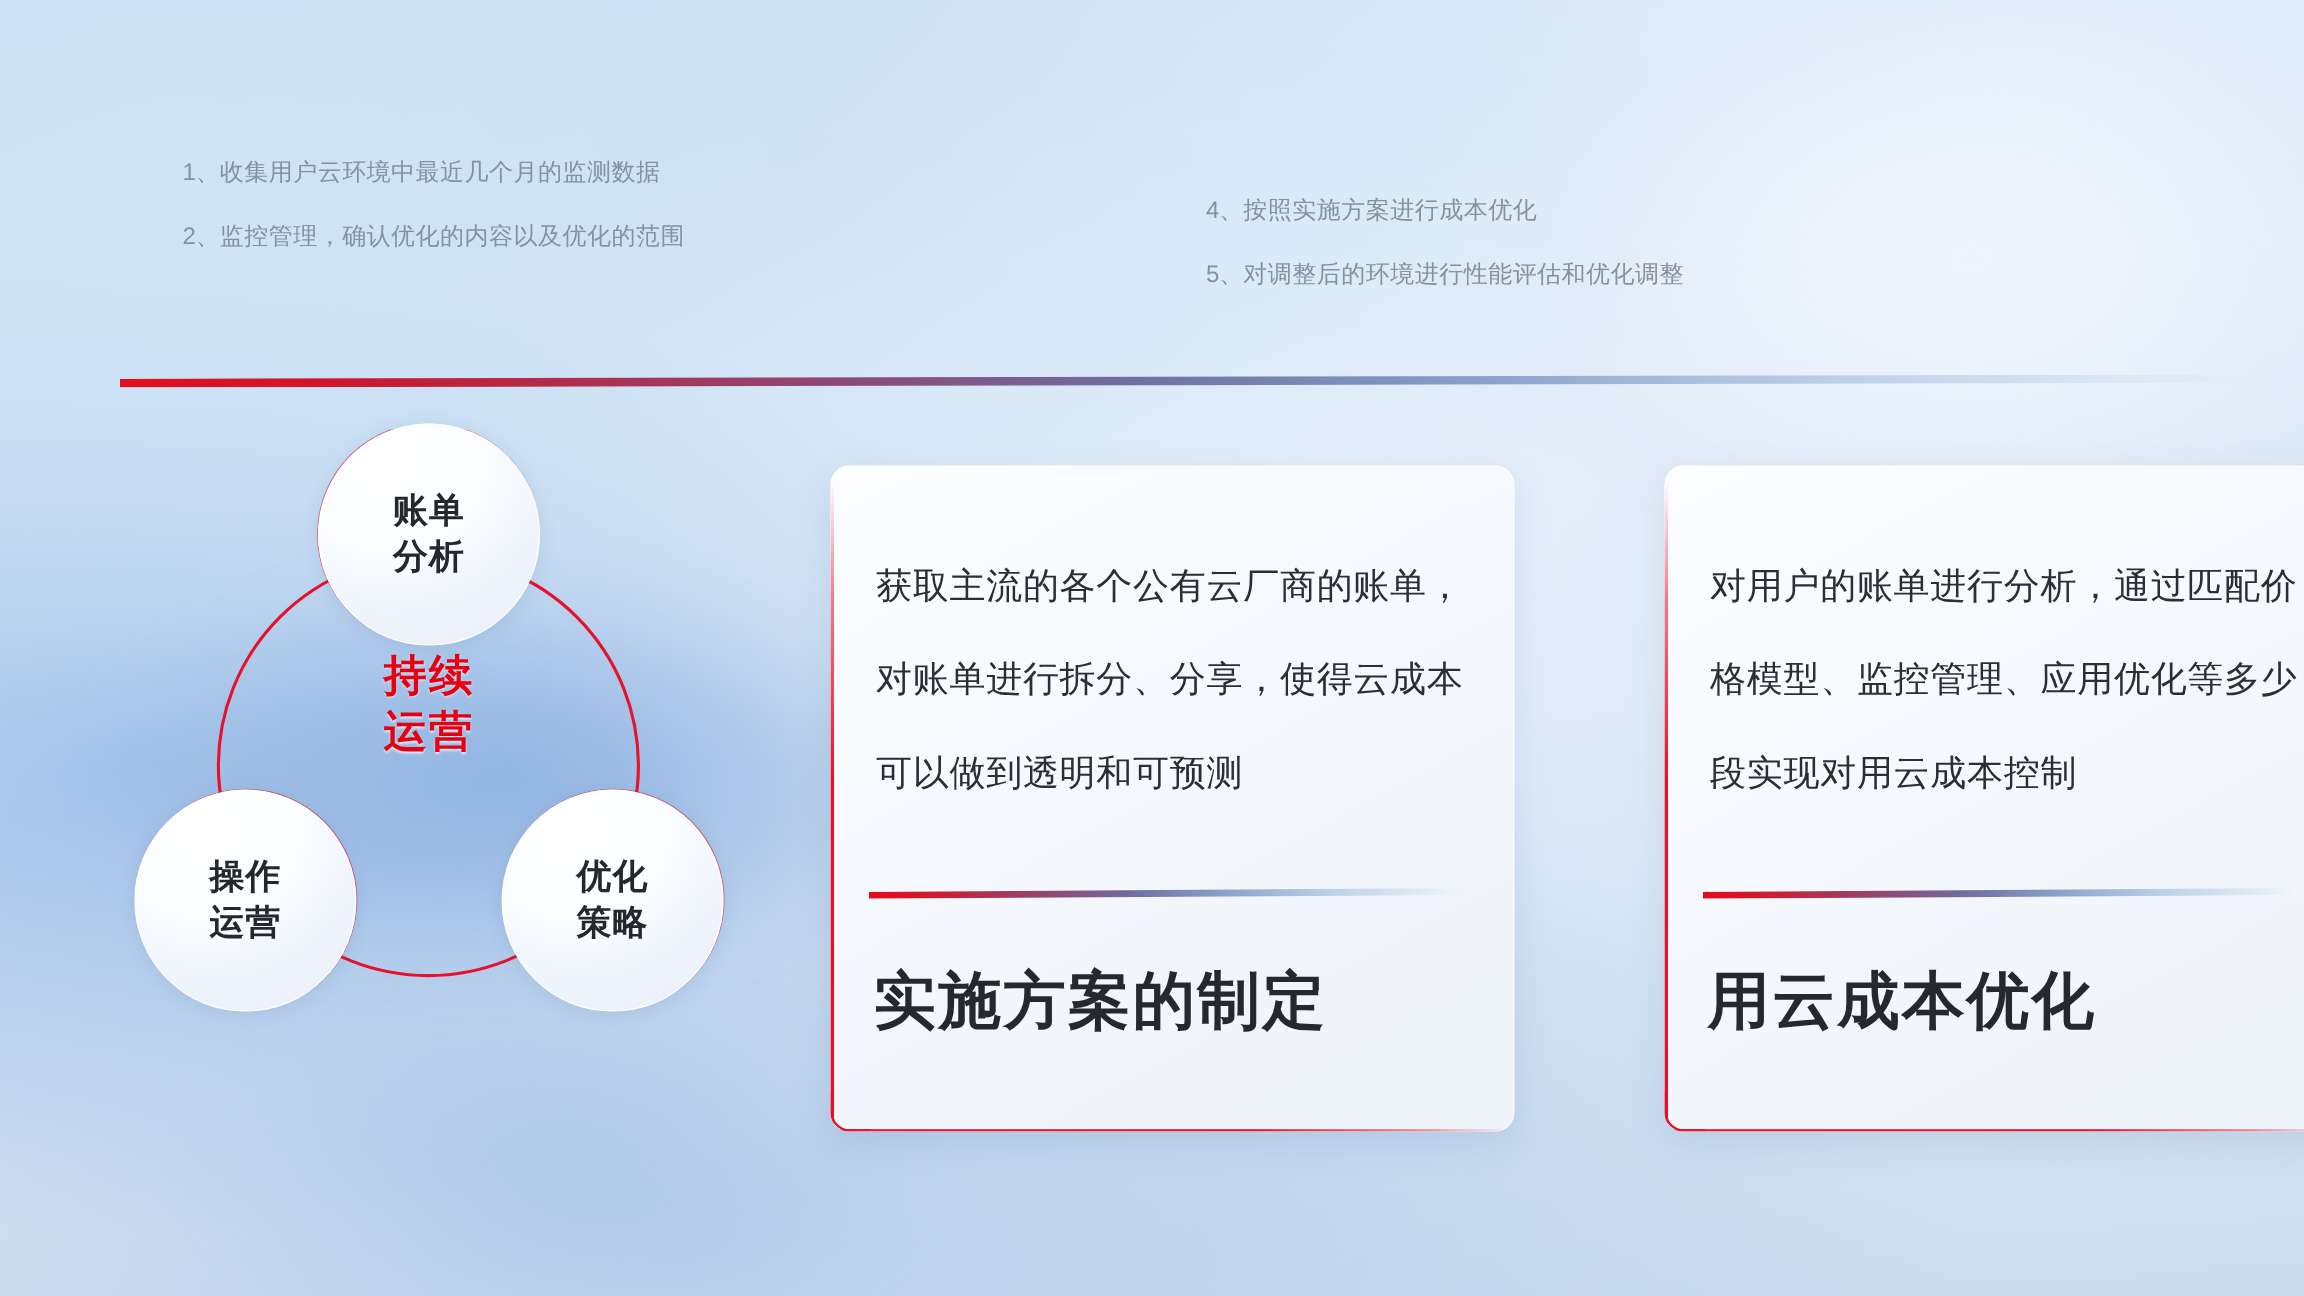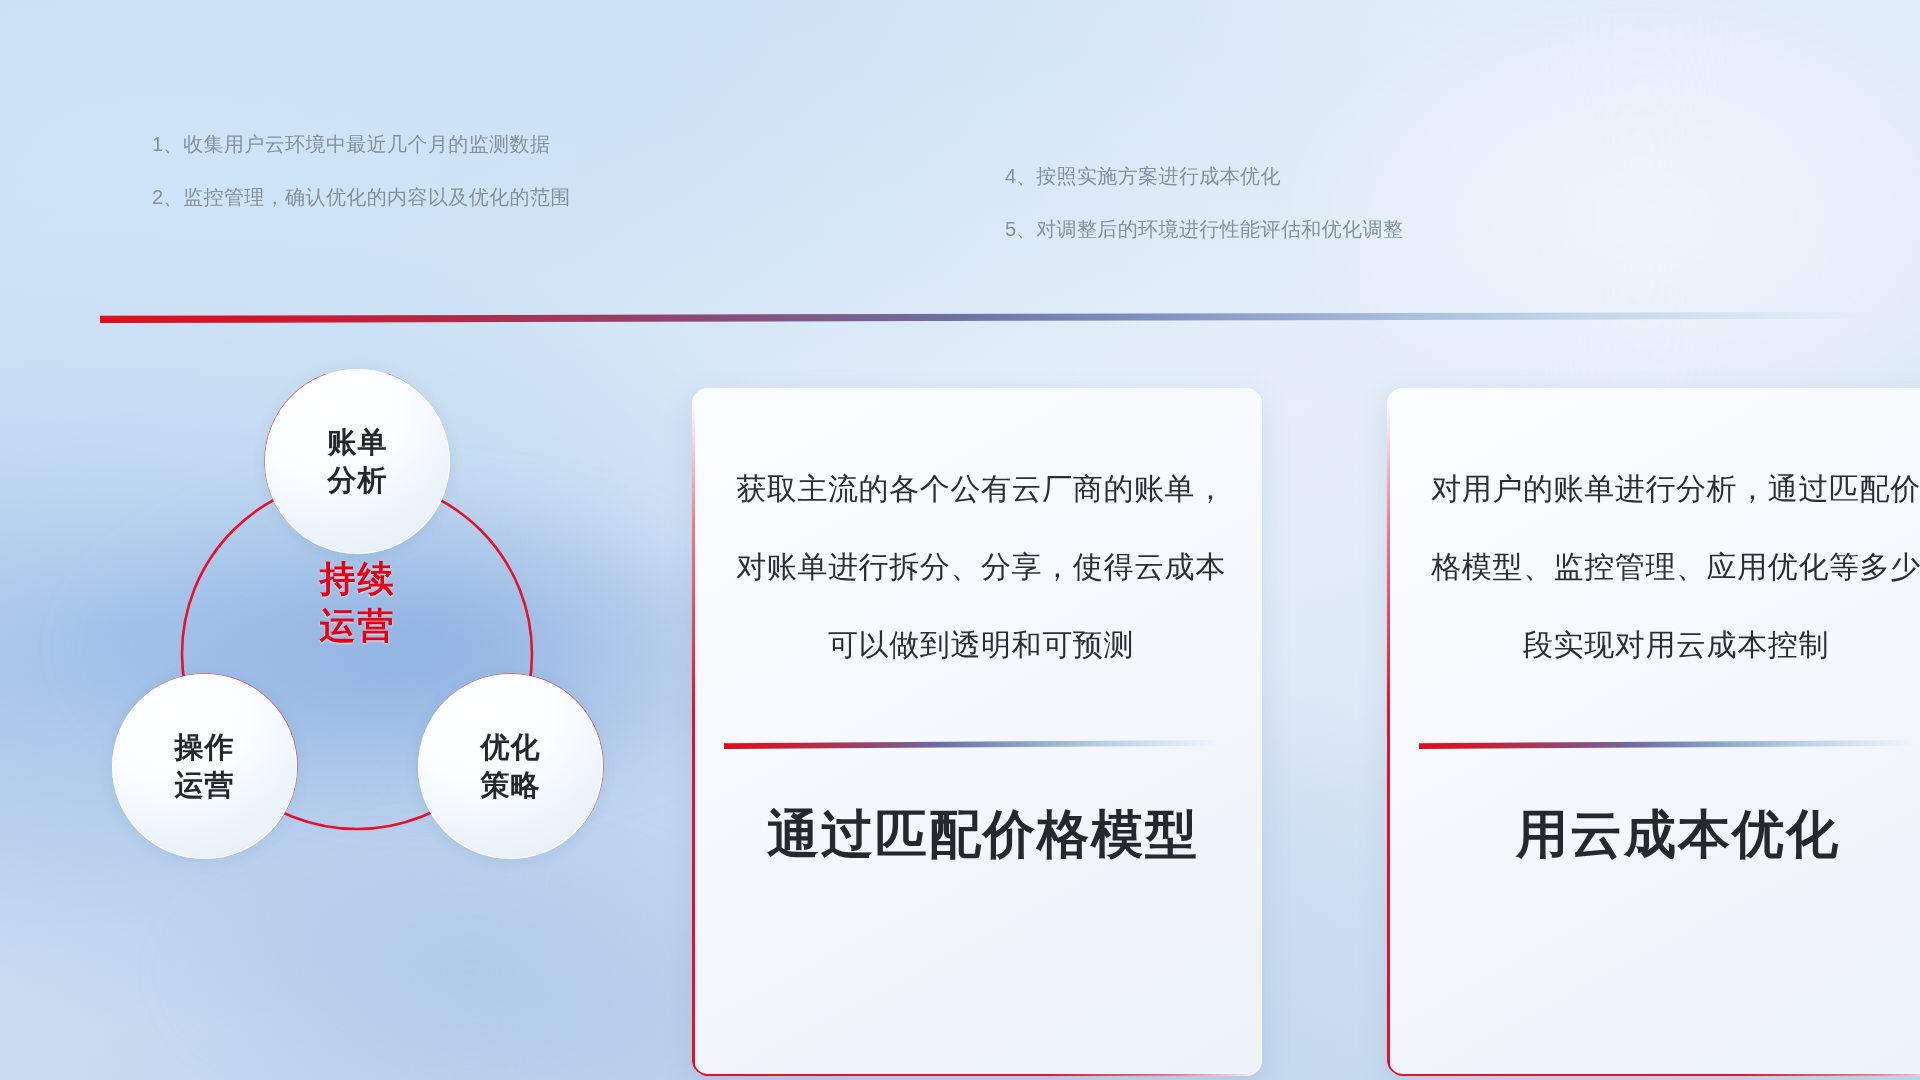--- a/index.html
+++ b/index.html
@@ -63,21 +63,21 @@
     position:absolute; z-index:3;
     left:100px; top:312px; width:1790px; height:11px;
   }
   .divider .bar{
     position:absolute; left:0; top:0; width:100%; height:100%;
     background:linear-gradient(90deg,#e10f1e 0%, #d1162a 9%, #b12b49 20%, #8a4a77 34%, #6f6f9f 47%, #7f97c2 60%, #a8c0dd 73%, #c6d8ec 84%, rgba(206,222,240,0) 99%);
     clip-path:polygon(0 34%, 100% 0, 100% 62%, 0 100%);
   }
 
   
-  .venn{ position:absolute; z-index:4; left:95px; top:374px; width:560px; height:600px; }
+  .venn{ position:absolute; z-index:4; left:95px; top:358px; width:560px; height:600px; }
   .venn svg{ display:block; }
 
   .bubble{
     position:absolute; border-radius:50%;
     background:
       radial-gradient(120% 110% at 32% 18%, #ffffff 0%, #fbfdff 35%, #eef4fb 65%, #e2ecf8 100%);
     box-shadow:0 2px 14px rgba(80,120,170,.16), inset 0 0 0 1px rgba(255,255,255,.85);
     display:flex; align-items:center; justify-content:center;
     text-align:center;
   }
@@ -94,28 +94,27 @@
     text-align:center;
     color:#e60012; font-weight:bold; font-size:36px; line-height:1.3;
     letter-spacing:2px;
     text-shadow:0 1px 2px rgba(255,255,255,.7);
     font-family:Liberation Mono, monospace;
   }
 
   
   .card{
     position:absolute; z-index:4;
-    width:570px; height:688px;
+    width:570px; height:555px;
     border-radius:16px;
     background:linear-gradient(152deg,#fbfdff 0%, #f6f9fd 38%, #f2f6fb 66%, #eef3fa 100%);
     box-shadow:
       0 10px 30px rgba(84,122,170,.16),
       inset 0 0 0 1px rgba(255,255,255,.75);
     overflow:hidden;
-    text-align:center;
   }
   .card-1{ left:692px;  top:388px; }
   .card-2{ left:1387px; top:388px; }
   .card .edge-l, .card .edge-b{
     position:absolute; background:#e8102a;
   }
   .card .edge-l{ left:0; top:14px; bottom:0; width:2.5px;
     background:linear-gradient(180deg, rgba(232,16,42,0) 0%, rgba(232,16,42,.55) 18%, #e8102a 46%, #e8102a 100%);
   }
   .card .edge-b{ left:0; bottom:0; width:100%; height:2.5px;
@@ -210,21 +209,21 @@
 </div>
 
 <div class="card card-1">
   <div class="edge-l"></div>
   <div class="edge-b"></div>
   <div class="corner-bl"></div>
   <div class="card-body">获取主流的各个公有云厂商的账单，对账单进行拆分、分享，使得云成本可以做到透明和可预测</div>
   <div class="card-rule">
     <div class="bar"></div>
   </div>
-  <div class="card-title">通过匹配价格模型</div>
+  <div class="card-title">实施方案的制定</div>
 </div>
 
 <div class="card card-2">
   <div class="edge-l"></div>
   <div class="edge-b"></div>
   <div class="corner-bl"></div>
   <div class="card-body">对用户的账单进行分析，通过匹配价格模型、监控管理、应用优化等多少段实现对用云成本控制</div>
   <div class="card-rule">
     <div class="bar"></div>
   </div>

